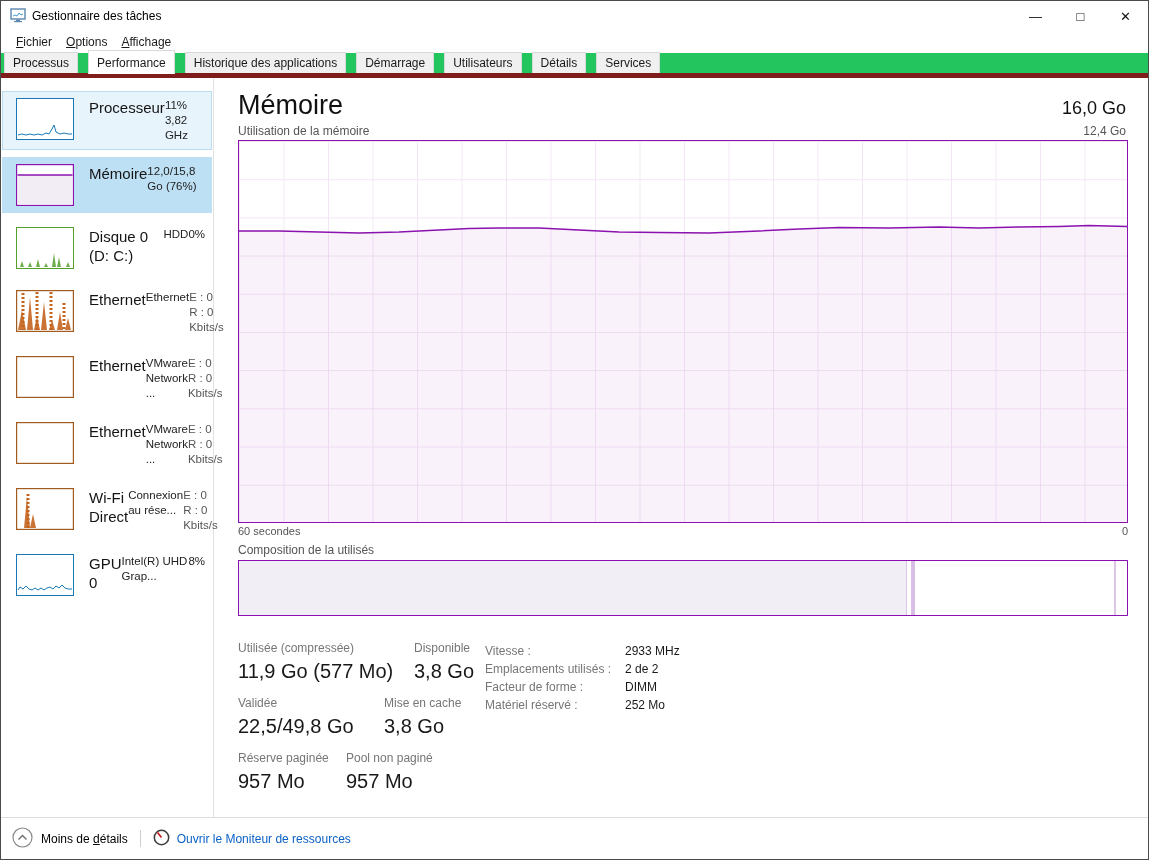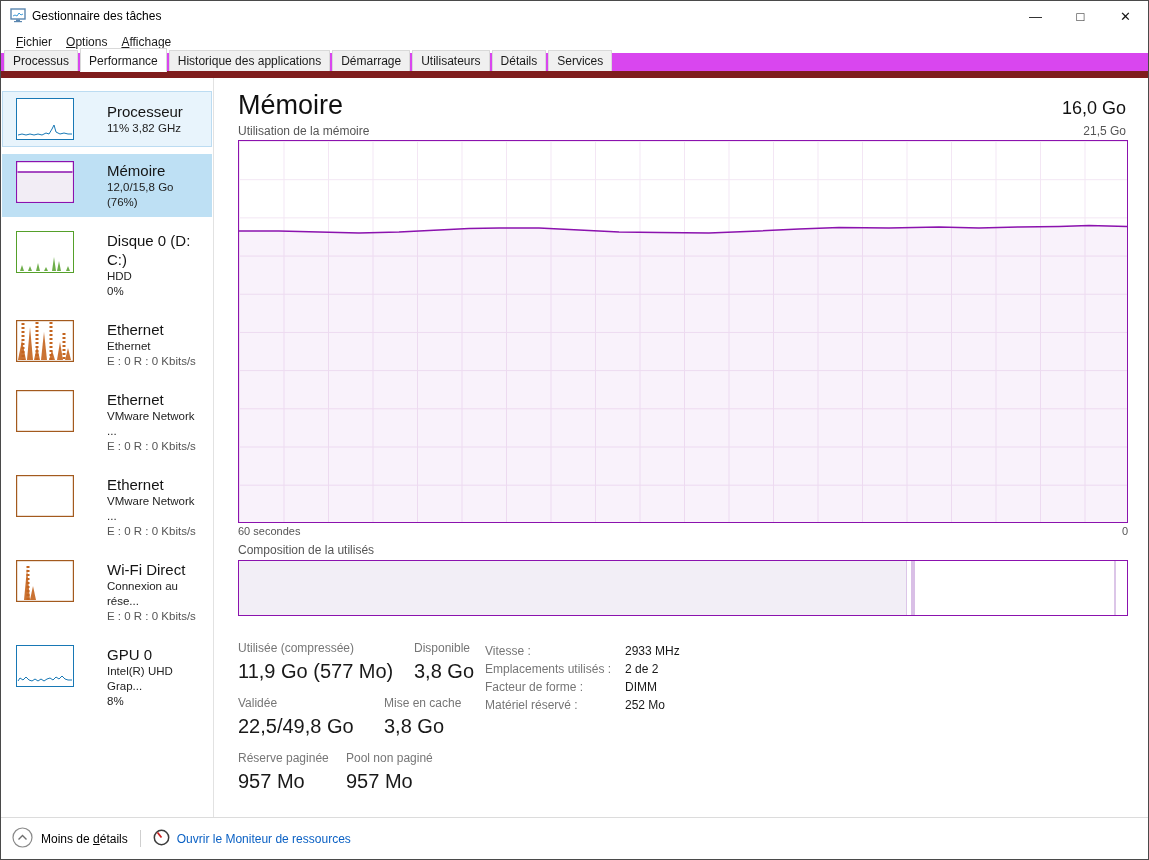--- a/index.html
+++ b/index.html
@@ -19,36 +19,36 @@
   .win-btn { width:45px; height:100%; display:flex; align-items:center; justify-content:center;
     font-size:13px; color:#111; background:transparent; border:none; font-family:inherit; }
 
   
   .menubar { height:22px; display:flex; align-items:center; padding-left:8px; flex-shrink:0; background:#fff; }
   .menu-item { padding:2px 7px; color:#1a1a1a; cursor:default; }
   .menu-item u { text-decoration:underline; }
 
   
   .tabstrip { height:25px; display:flex; align-items:flex-end; padding-left:3px;
-    border-bottom:7px solid #7f1d1d; flex-shrink:0; background:#d946ef; }
+    border-bottom:5px solid #7f1d1d; flex-shrink:0; background:#22c55e;gap:8px; }
   .tab { padding:3px 8px 4px; border:1px solid #d9d9d9; border-bottom:none; background:#f0f0f0;
     margin-right:2px; height:21px; position:relative; color:#1a1a1a; white-space:nowrap; }
   .tab.active { background:#fff; height:24px; padding-top:5px; margin-bottom:-1px; z-index:2;
     border-bottom:1px solid #fff; }
 
   
   .bodyarea { flex:1; display:flex; overflow:hidden; }
   .sidebar { width:213px; border-right:1px solid #e2e2e2; padding-top:13px; flex-shrink:0; }
   .side-item { display:flex; gap:15px; padding:6px 6px 6px 13px; margin:0 1px 7px 1px;
     border:1px solid transparent; cursor:default; }
   .side-item.hover { background:#e8f4fc; border:1px solid #bcdcf2; }
   .side-item.selected { background:#bee0f4; }
   .thumb { width:58px; height:42px; background:#fff; flex-shrink:0; }
   .thumb svg { display:block; }
-  .side-text { display:flex; flex-direction:column; justify-content:center; min-height:42px;margin-left:18px; }
+  .side-text { display:flex; flex-direction:row; justify-content:center; min-height:42px; }
   .side-title { font-size:15px; color:#141414; line-height:19px; }
   .side-sub { font-size:11.5px; color:#222; line-height:15px; }
   .side-sub.dim { color:#555; }
 
   
   .main { flex:1; padding:11px 22px 0 24px; overflow:hidden; }
   .header-row { display:flex; justify-content:space-between; align-items:flex-end; }
   .page-title { font-size:27px; font-weight:400; color:#111; line-height:32px; }
   .capacity { font-size:18px; color:#111; line-height:26px; }
   .sub-row { display:flex; justify-content:space-between; margin-top:3px; margin-bottom:2px; }
@@ -273,21 +273,21 @@
 
     <div class="main">
 
       <div class="header-row">
         <span class="page-title">Mémoire</span>
         <span class="capacity">16,0 Go</span>
       </div>
 
       <div class="sub-row">
         <span class="chart-label">Utilisation de la mémoire</span>
-        <span class="chart-max">21,5 Go</span>
+        <span class="chart-max">12,4 Go</span>
       </div>
 
       <div class="mem-chart">
         <div class="grid"></div>
         <svg width="888" height="381" viewBox="0 0 888 381">
           <polygon points="0,90 40,90 80,91 120,92 160,91 200,89 230,87.5 260,87 300,87 340,89 380,91 420,91.5 470,92 520,90 560,88 600,86.5 650,87 700,86 740,87 780,86 820,85.5 850,84.5 888,85.5 888,381 0,381" fill="rgba(139,18,174,0.055)"></polygon>
           <polyline points="0,90 40,90 80,91 120,92 160,91 200,89 230,87.5 260,87 300,87 340,89 380,91 420,91.5 470,92 520,90 560,88 600,86.5 650,87 700,86 740,87 780,86 820,85.5 850,84.5 888,85.5" fill="none" stroke="#8b12ae" stroke-width="1.5"></polyline>
         </svg>
       </div>
 

